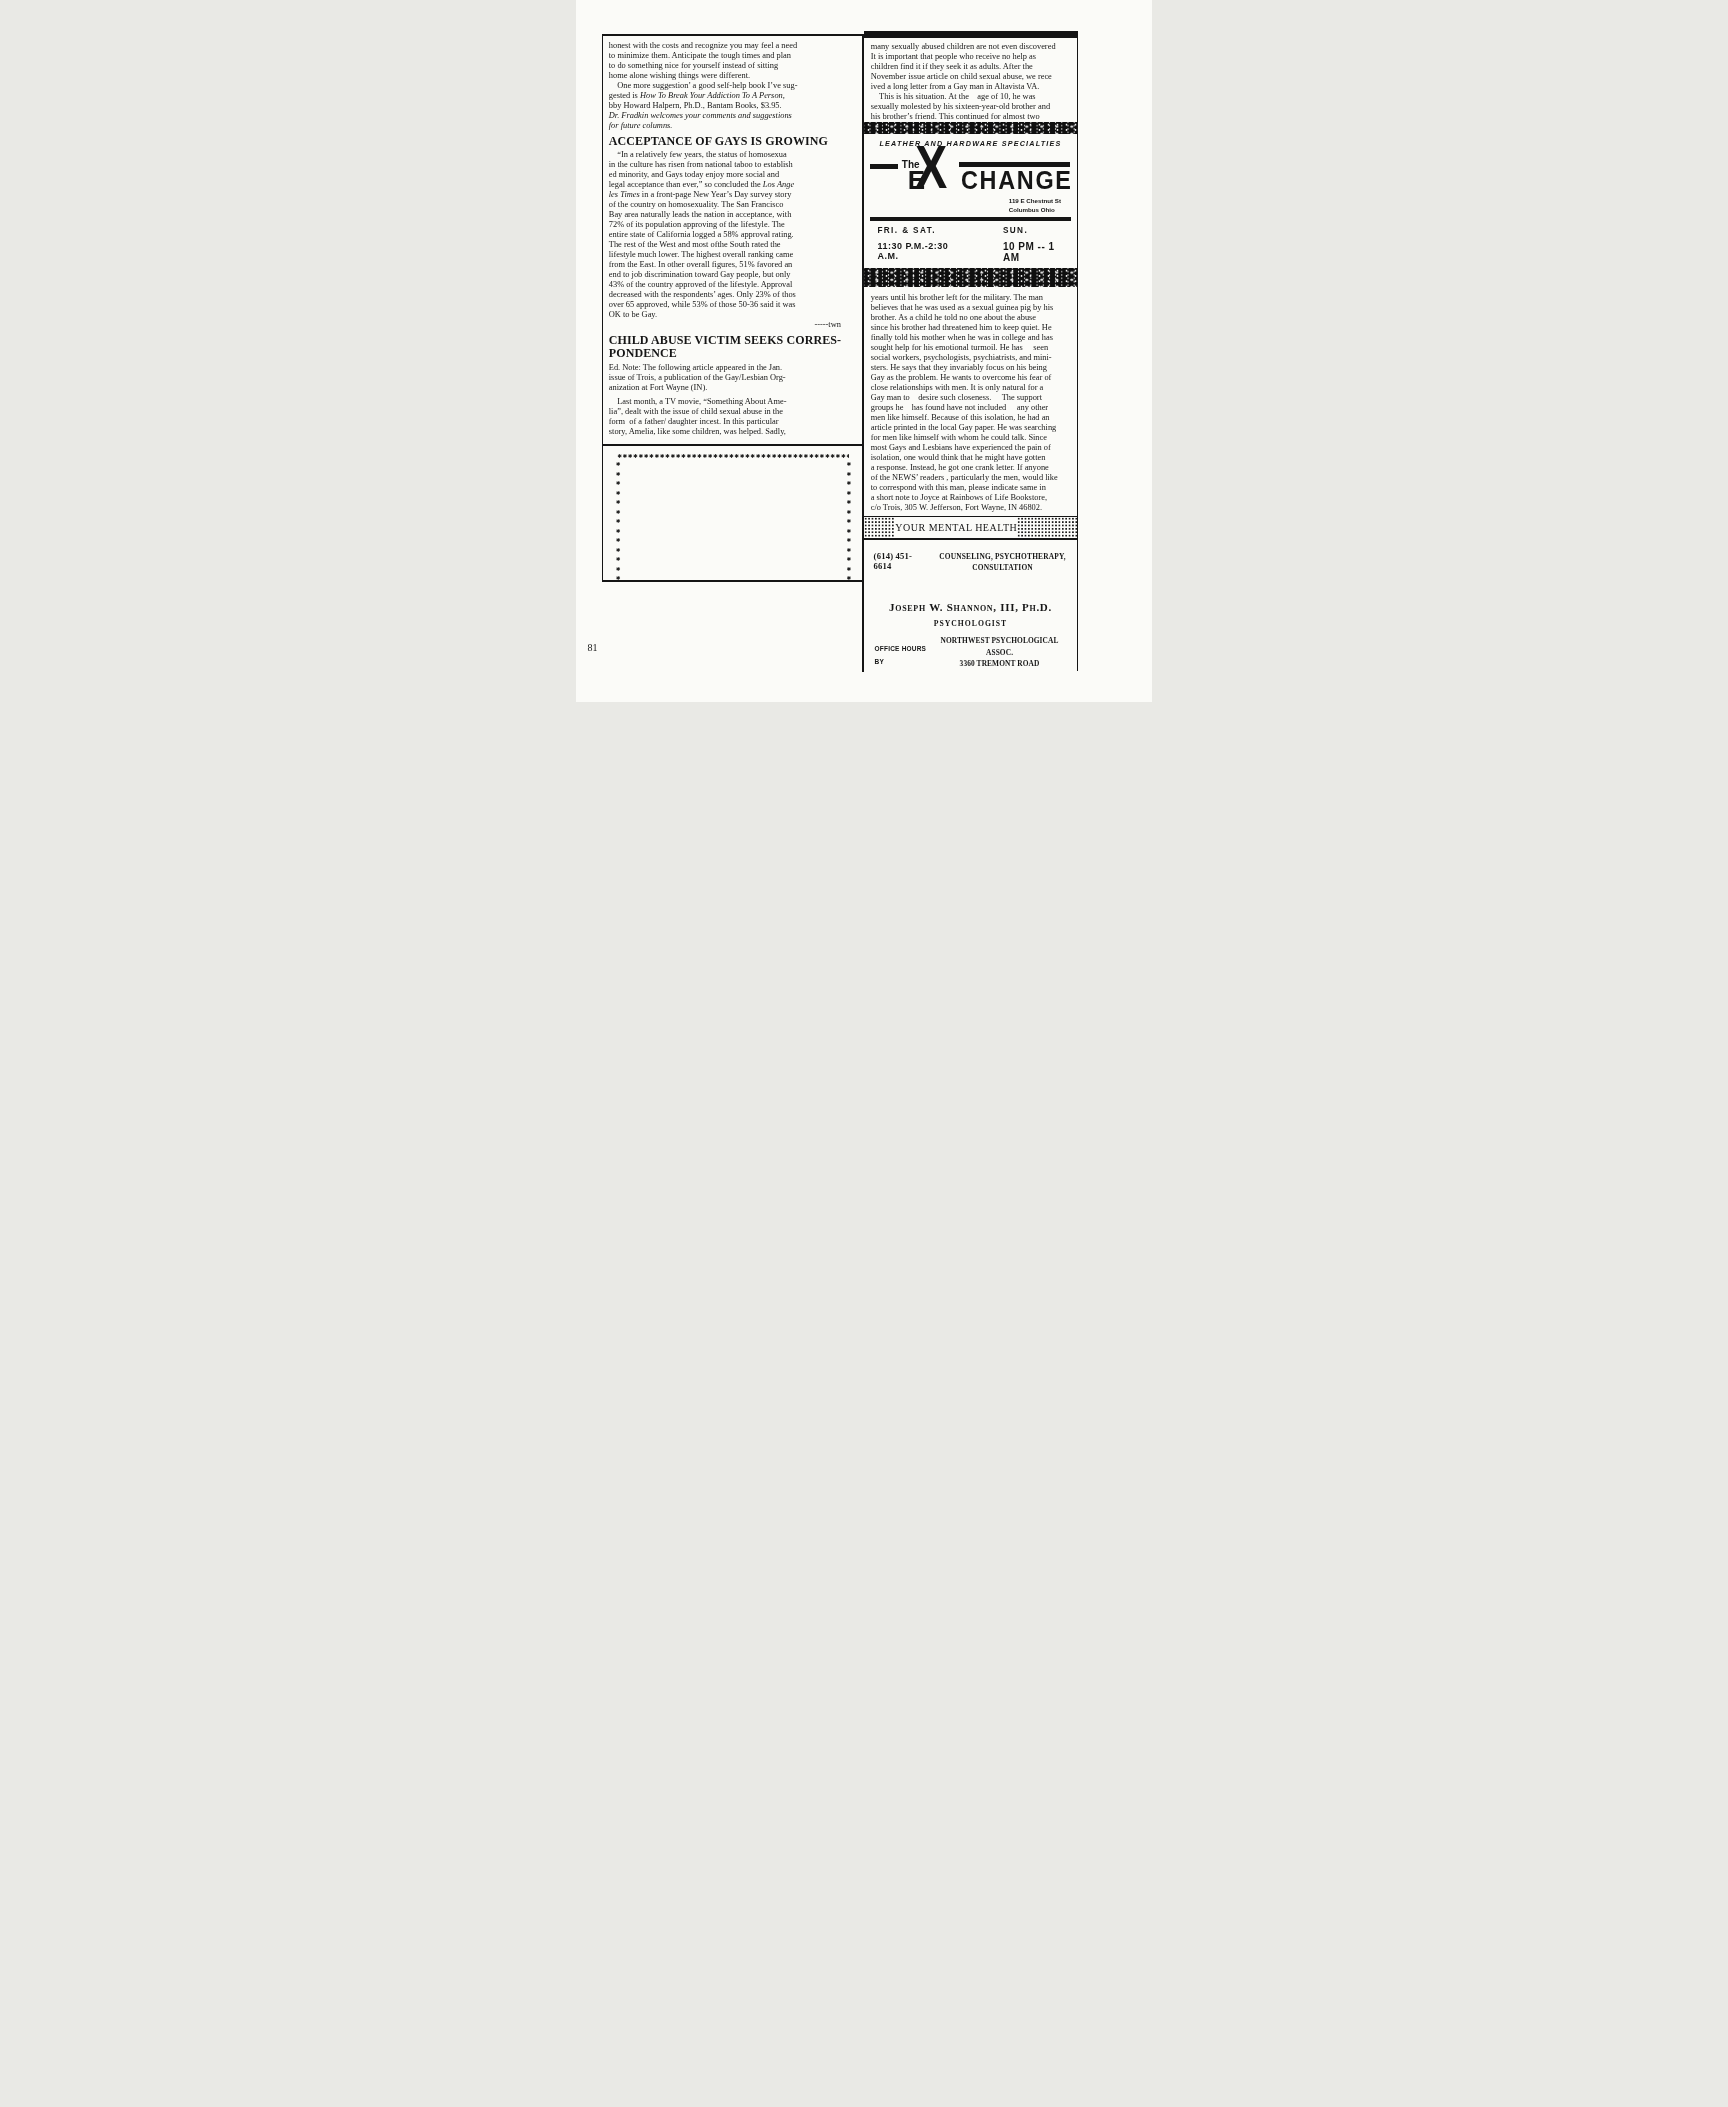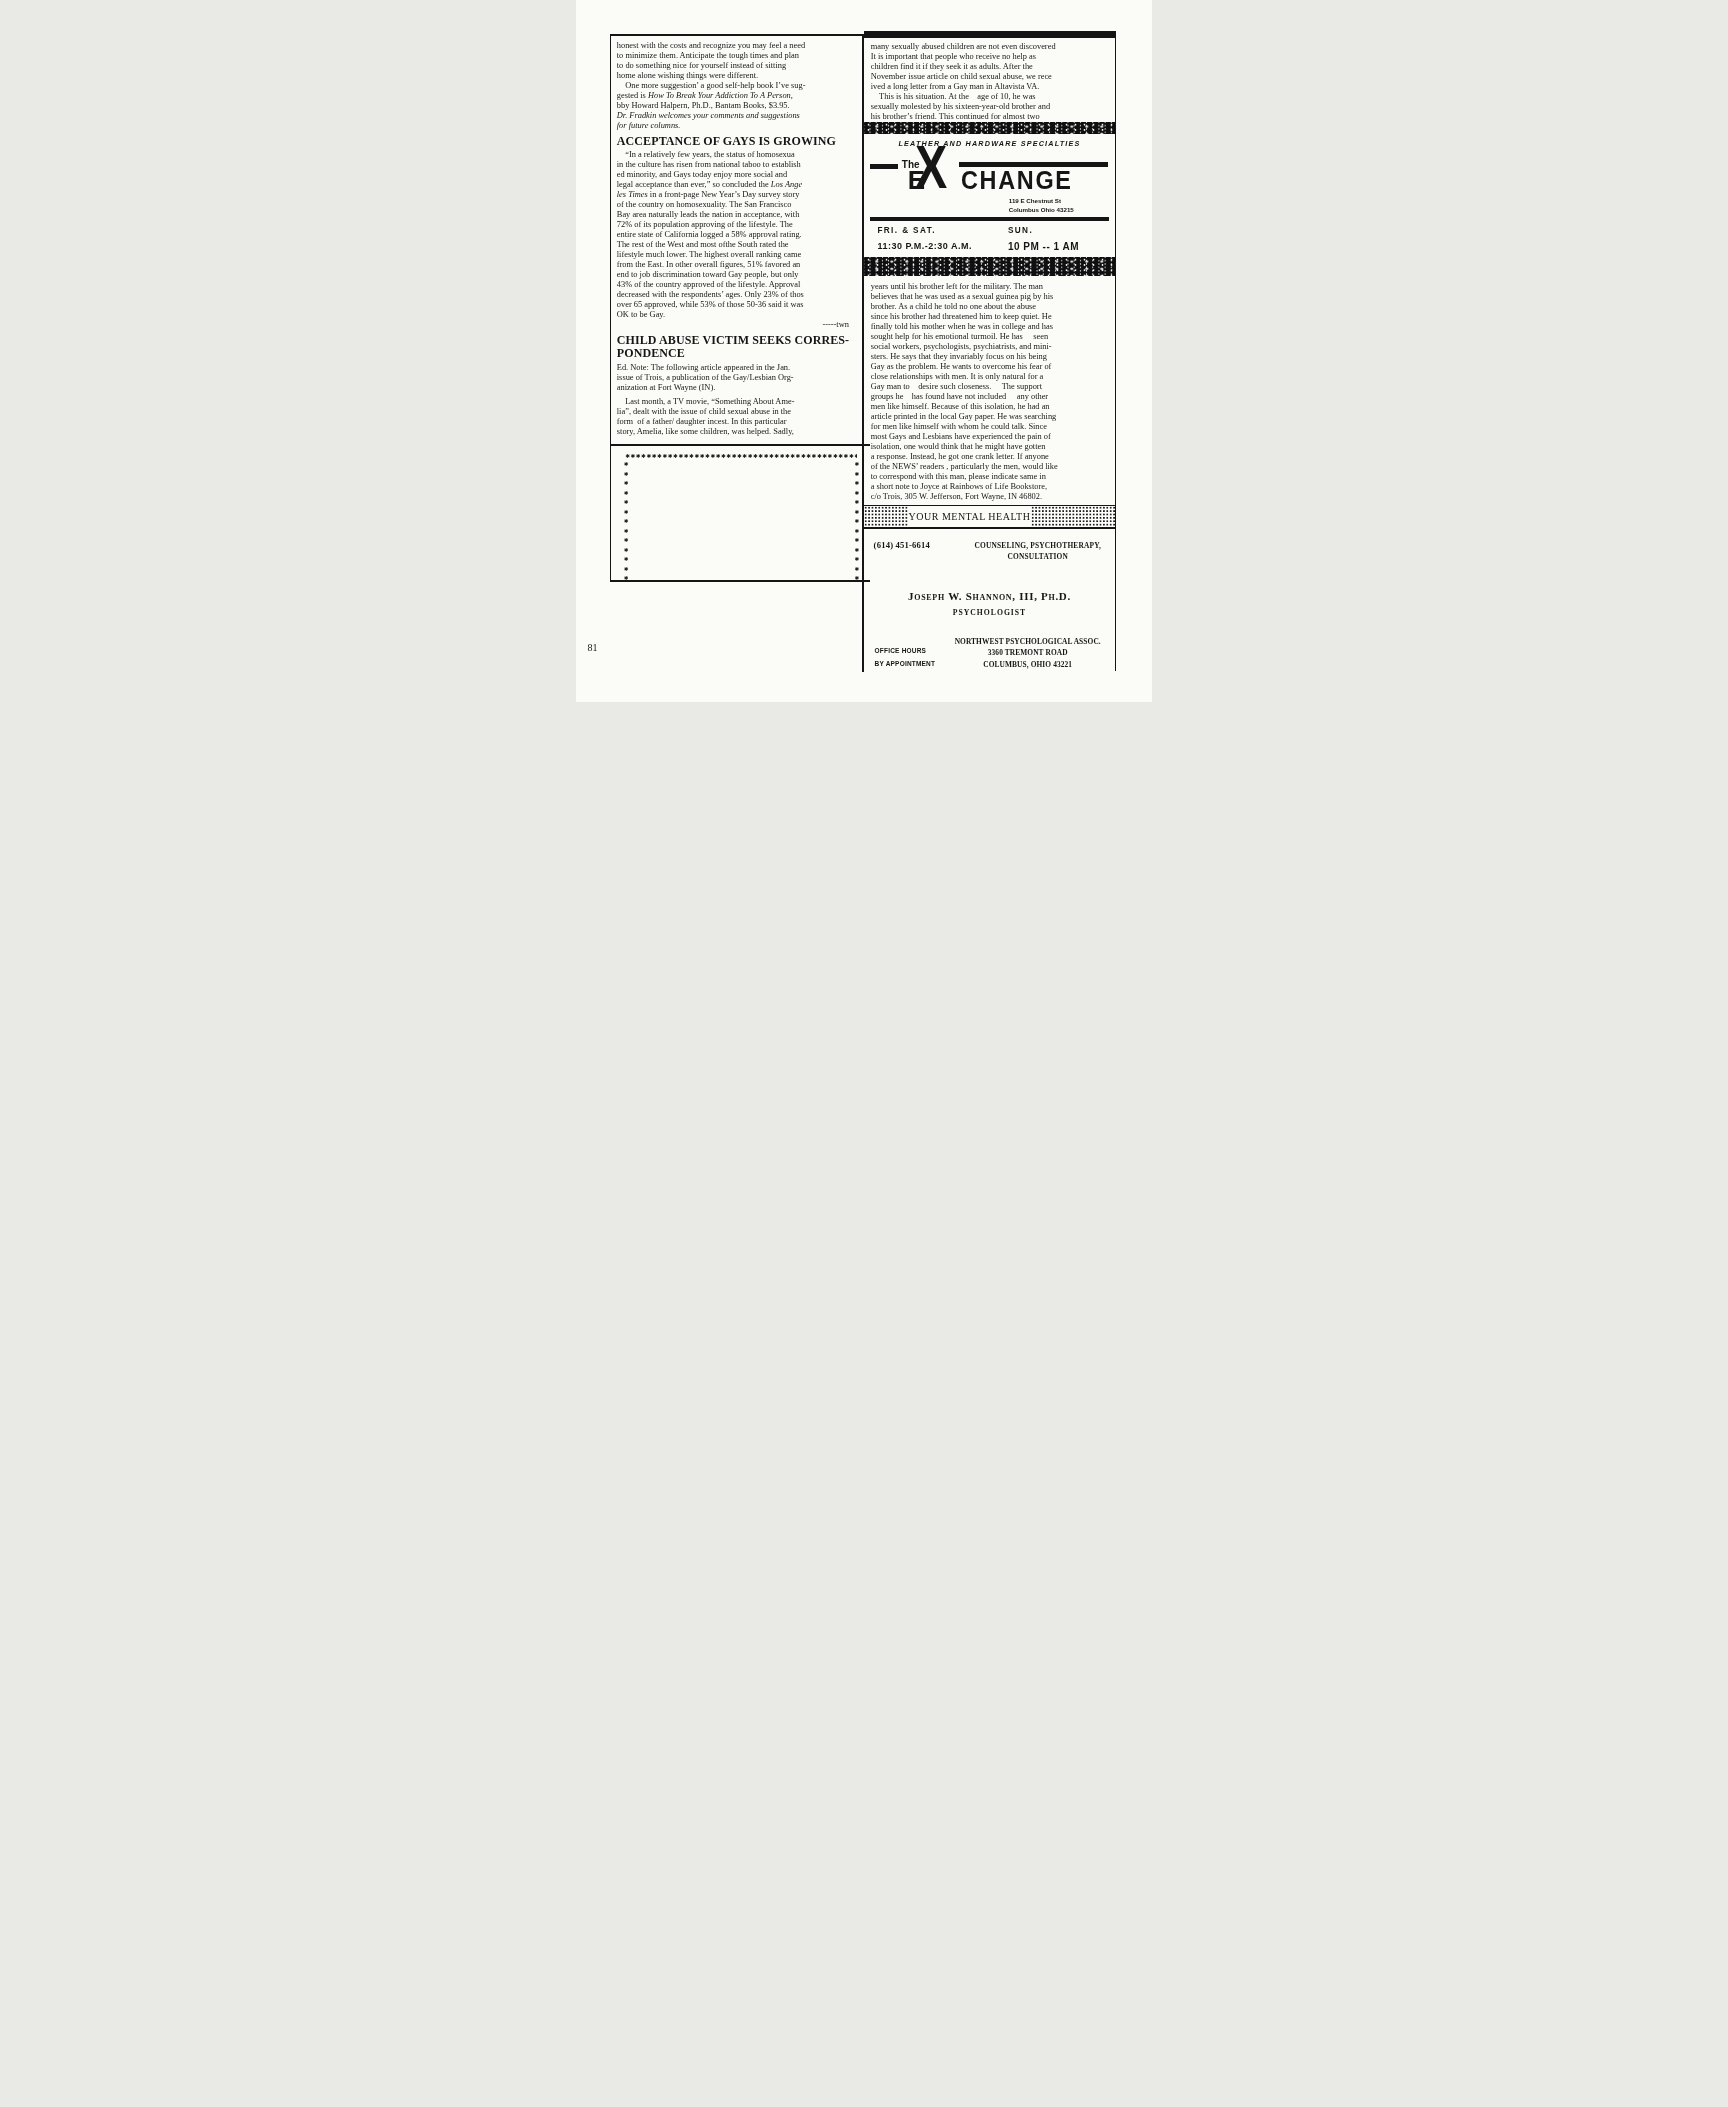--- a/index.html
+++ b/index.html
@@ -1,22 +1,22 @@
 <!DOCTYPE html>
 <html style="font-size:7.7px"><head>
 <meta charset="utf-8">
 <style>
   html,body{margin:0;padding:0;background:#e9e9e5;}
   .page{position:relative;width:576px;height:702px;margin:0 auto;background:#fbfbf8;
         font-family:"Liberation Serif",serif;color:#161616;overflow:hidden;}
   
-  .col-left{position:absolute;left:34px;top:34px;width:260px;height:548px;box-sizing:border-box;
+  .col-left{position:absolute;left:26px;top:34px;width:260px;height:548px;box-sizing:border-box;
             border-left:1.9px solid #151515;border-top:2.4px solid #151515;border-bottom:2.4px solid #151515;overflow:hidden;}
   .divider{position:absolute;left:286px;top:34px;width:2.4px;height:638px;background:#151515;}
-  .col-right{position:absolute;left:288px;top:31px;width:252px;height:640px;box-sizing:border-box;
+  .col-right{position:absolute;left:288px;top:31px;width:214px;height:640px;box-sizing:border-box;
              border-right:1.9px solid #151515;overflow:hidden;}
   
   .ln{white-space:pre-wrap;font-size:8.4px;line-height:10px;}
   .it{font-style:italic;}
   .body-left{padding:4.8px 4.8px 0 5.8px;}
   .body-right{padding:3.4px 5.8px 0 6.7px;}
   .para{margin:0 0 3.8px 0;}
   .head{font-weight:bold;font-size:12px;line-height:13px;letter-spacing:0.1px;margin:1px 0 2.9px 0;}
   .sig{text-align:right;padding-right:16.3px;font-size:8.4px;line-height:10px;}
   .rule{height:2.4px;background:#151515;margin-top:6.7px;}

